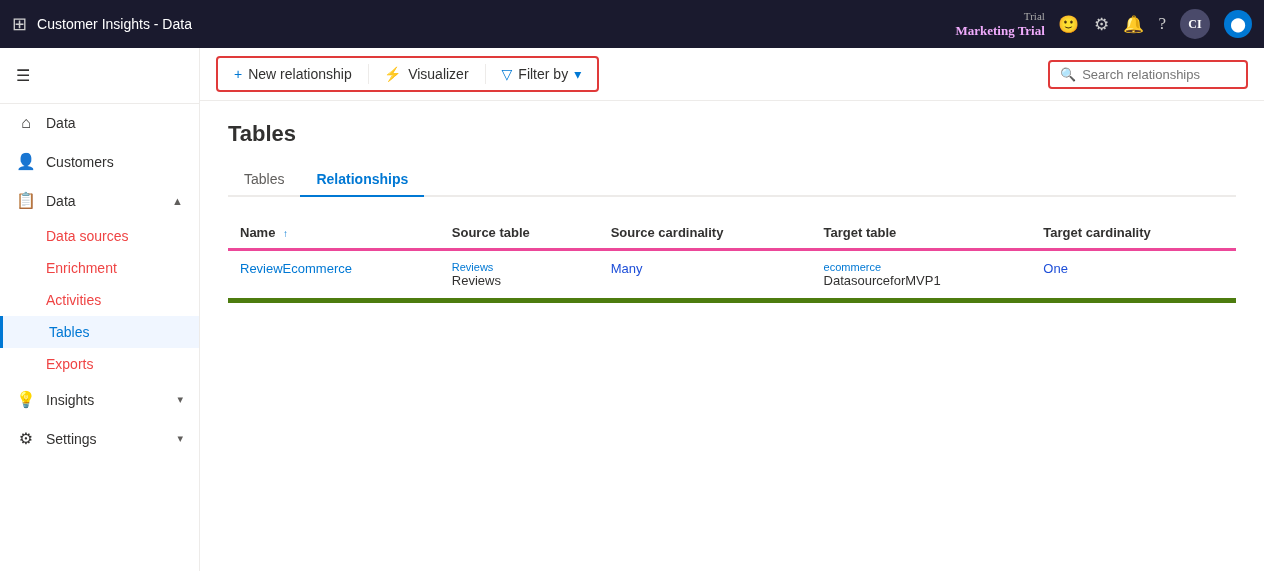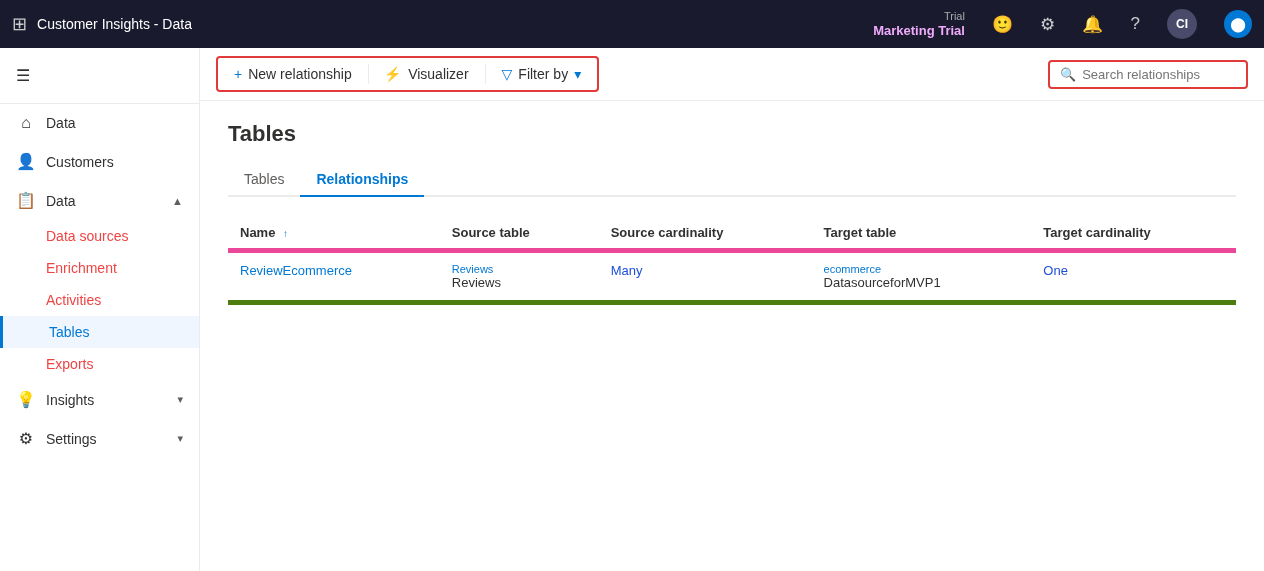--- a/index.html
+++ b/index.html
@@ -11,21 +11,21 @@
       color: #fff;
       height: 48px;
       display: flex;
       align-items: center;
       padding: 0 12px;
       gap: 10px;
       flex-shrink: 0;
     }
     .topnav-waffle { font-size: 18px; cursor: pointer; color: #ccc; }
     .topnav-title { font-size: 14px; font-weight: 500; flex: 1; color: #fff; }
-    .topnav-right { display: flex; align-items: center; gap: 27px; }
+    .topnav-right { display: flex; align-items: center; gap: 14px; font-family: Liberation Serif, serif; }
     .topnav-trial { display: flex; flex-direction: column; align-items: flex-end; font-size: 11px; line-height: 1.2; }
     .topnav-trial .trial-label { color: #aaa; }
     .topnav-trial .trial-name { color: #f0abfc; font-weight: 600; font-size: 13px; }
     .topnav-icon { color: #ccc; font-size: 17px; cursor: pointer; }
     .topnav-avatar {
       width: 30px; height: 30px; border-radius: 50%; background: #4a4a6a;
       display: flex; align-items: center; justify-content: center;
       color: #fff; font-size: 12px; font-weight: 600; cursor: pointer;
     }
     .topnav-app-icon {
@@ -194,21 +194,21 @@
     }
 
     
     .data-table { width: 100%; border-collapse: collapse; }
     .data-table th {
       text-align: left;
       padding: 8px 12px;
       font-size: 13px;
       font-weight: 600;
       color: #323130;
-      border-bottom: 5px solid #ec4899;
+      border-bottom: 3px solid #ec4899;
       background: #fff;
     }
     .data-table th .sort-icon { font-size: 10px; color: #0078d4; margin-left: 4px; }
     .data-table td {
       padding: 10px 12px;
       font-size: 13px;
       border-bottom: 5px solid #4d7c0f;
       vertical-align: top;
     }
     .link-text { color: #0078d4; cursor: pointer; }

